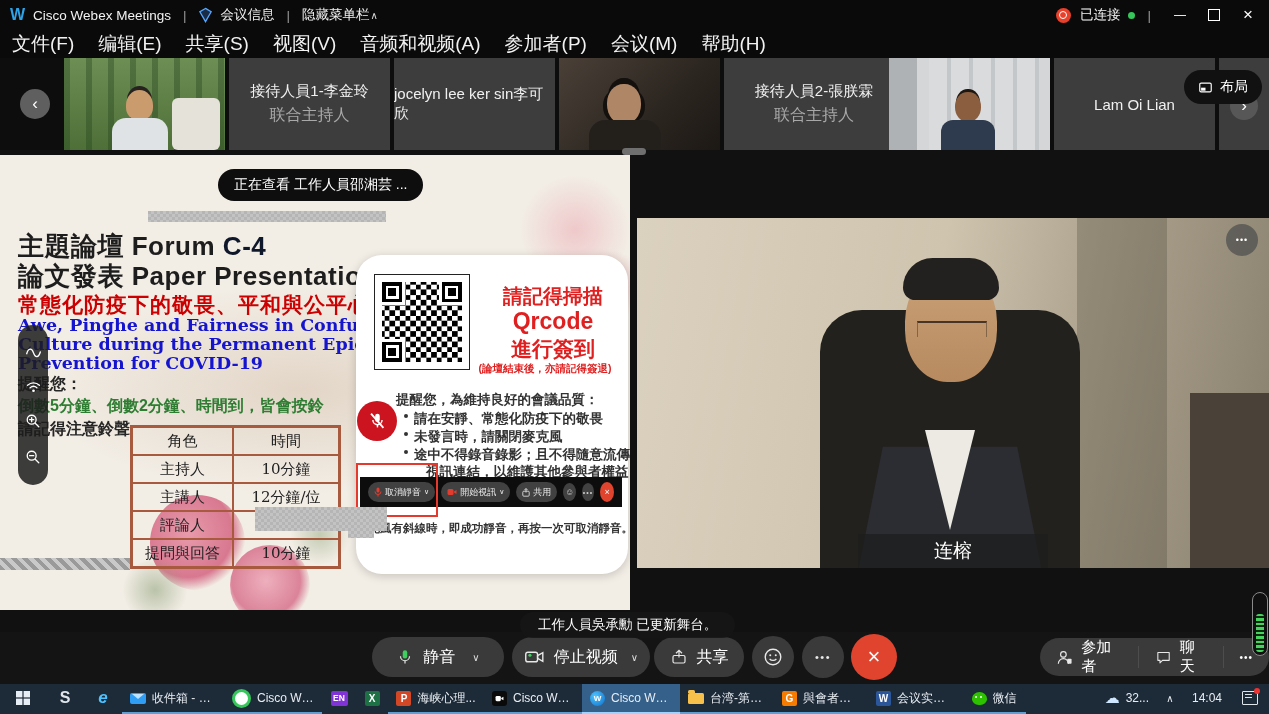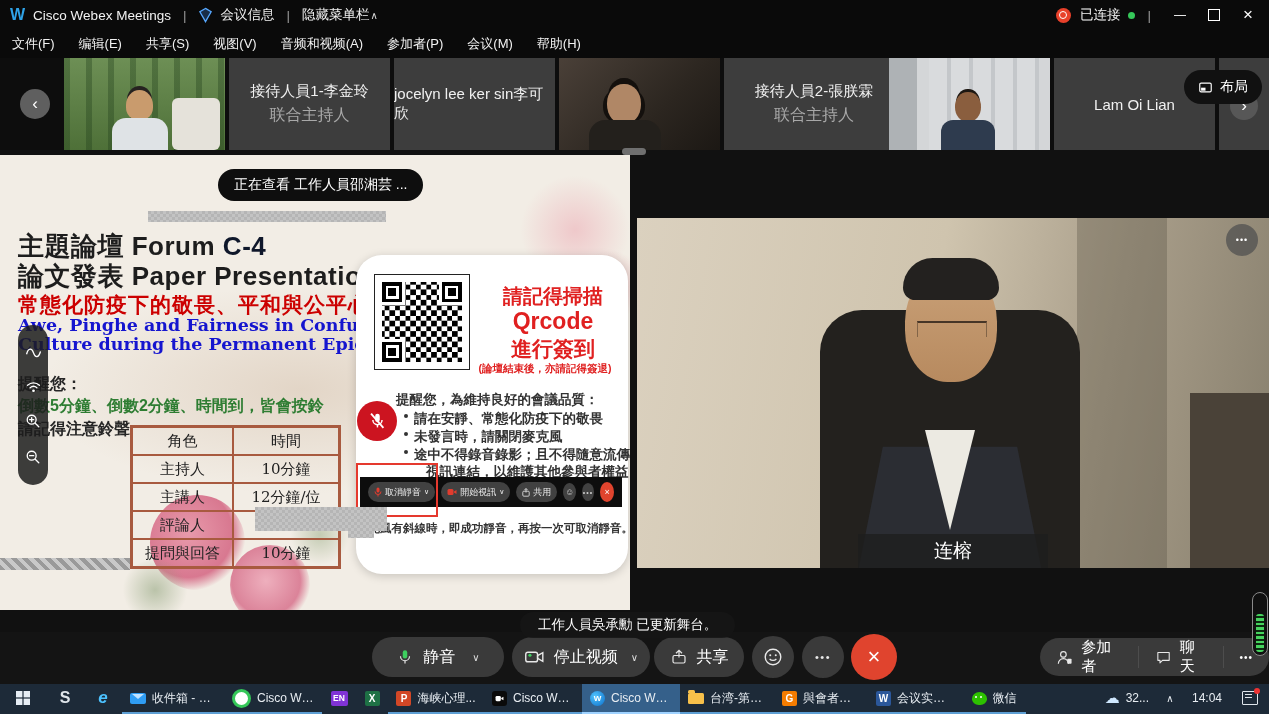--- a/index.html
+++ b/index.html
@@ -2,21 +2,21 @@
 <html><head>
 <meta charset="utf-8">
 <style>
   html,body{margin:0;padding:0;background:#000;font-family:"Liberation Sans",sans-serif;}
   #app{position:relative;width:1269px;height:714px;overflow:hidden;background:#0b0b0b;}
   .ab{position:absolute;}
   .flex{display:flex;align-items:center;}
   .nowrap{white-space:nowrap;}
   
   .titlebar{left:0;top:0;width:1269px;height:30px;background:#0a0a0a;color:#f2f2f2;font-size:13.5px;}
-  .menubar{left:0;top:30px;width:1269px;height:28px;background:#0a0a0a;color:#f2f2f2;font-size:13px;}
+  .menubar{left:0;top:30px;width:1269px;height:28px;background:#0a0a0a;color:#f2f2f2;font-size:19px;}
   .menu-item{padding:0 12px;height:28px;display:flex;align-items:center;cursor:default;}
   .winbtn{width:34px;height:30px;display:flex;align-items:center;justify-content:center;color:#fff;}
   .maxbox{width:10px;height:10px;border:1.3px solid #fff;}
   
   .filmstrip{left:0;top:58px;width:1269px;height:92px;background:#0d0d0d;}
   .tile{top:58px;height:92px;overflow:hidden;}
   .nametile{background:#3d3d3d;display:flex;flex-direction:column;align-items:center;justify-content:center;gap:4px;}
   .pname{color:#f0f0f0;font-size:15px;}
   .prole{color:#a8a8a8;font-size:16px;}
   .navcirc{border-radius:50%;background:rgba(140,140,140,.65);color:#fff;display:flex;align-items:center;justify-content:center;font-size:17px;}
@@ -209,20 +209,21 @@
     <div class="ab t1 nowrap" style="left:18px;top:74px;">
       <span>主題論壇</span>&nbsp;<span>Forum</span>&nbsp;<span class="code">C-4</span>
     </div>
     <div class="ab t1 nowrap" style="left:18px;top:104px;">
       <span>論文發表</span>&nbsp;<span>Paper Presentation</span>
     </div>
     <div class="ab redh nowrap" style="left:18px;top:136px;">常態化防疫下的敬畏、平和與公平心理</div>
     <div class="ab blueh" style="left:18px;top:161px;">
       <div>Awe, Pinghe and Fairness in Confucian</div>
       <div>Culture during the Permanent Epidemic</div>
+      <div>Prevention for COVID-19</div>
     </div>
     <div class="ab darkline nowrap" style="left:18px;top:219px;">提醒您：</div>
     <div class="ab greenline nowrap" style="left:18px;top:241px;">倒數5分鐘、倒數2分鐘、時間到，皆會按鈴</div>
     <div class="ab darkline nowrap" style="left:18px;top:264px;">請記得注意鈴聲</div>
 
     <div class="ab ptable" style="left:130px;top:270px;">
       <div class="cell">角色</div>
       <div class="cell">時間</div>
       <div class="cell">主持人</div>
       <div class="cell">10分鐘</div>

